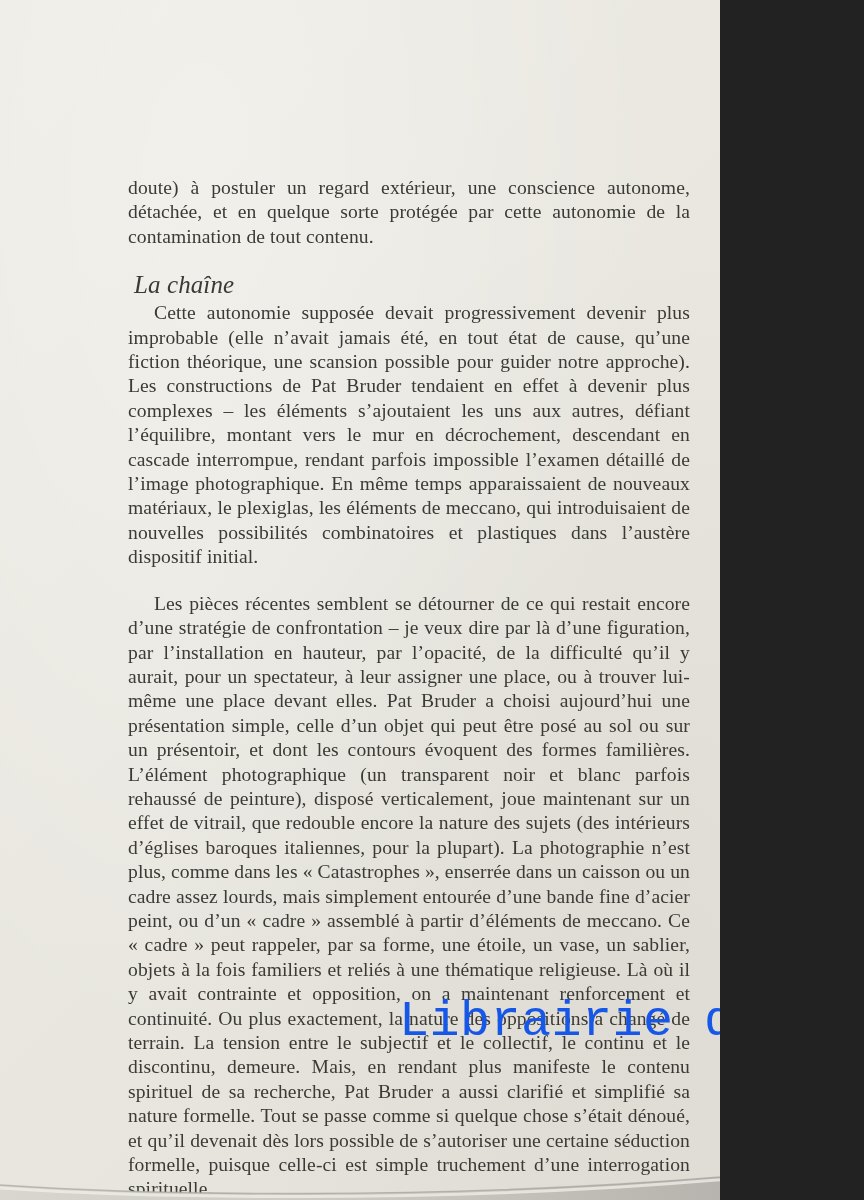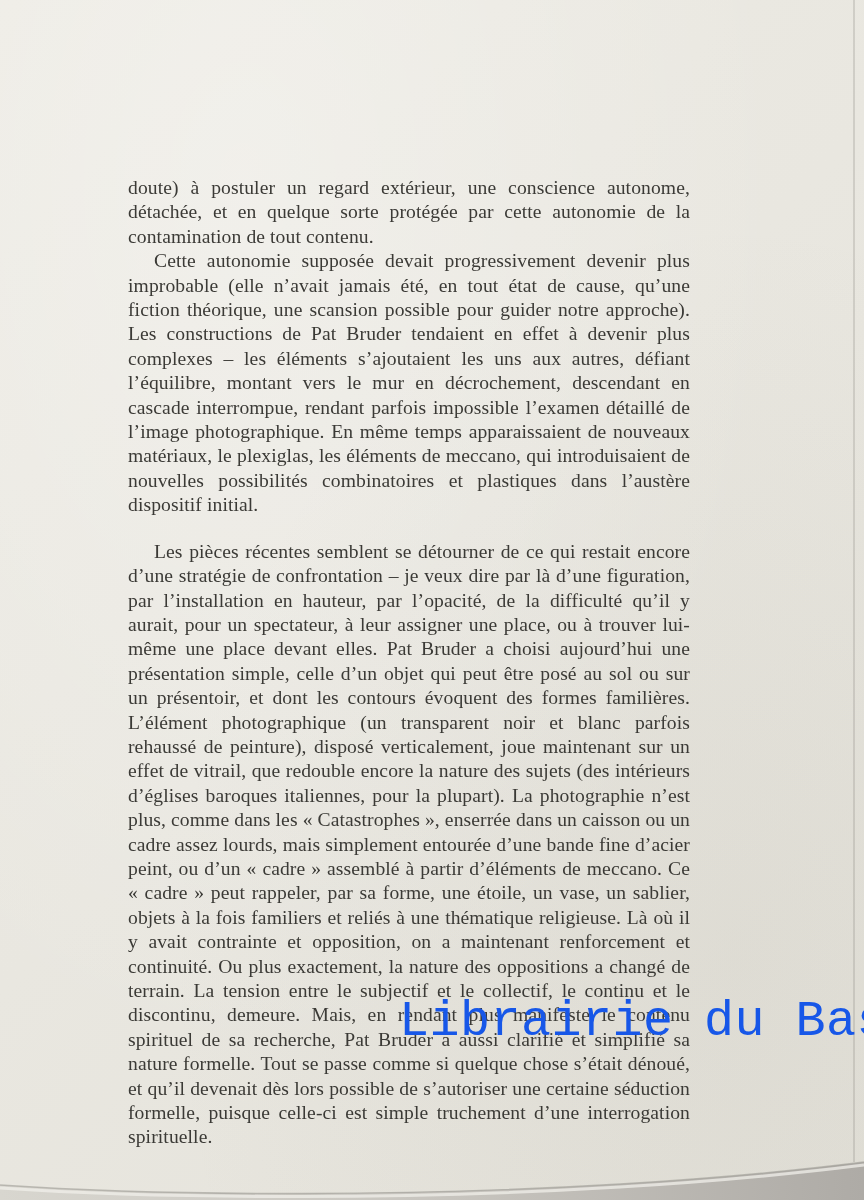--- a/index.html
+++ b/index.html
@@ -1,18 +1,18 @@
 <!DOCTYPE html>
 <html lang="fr"><head>
 <meta charset="utf-8">
 <style>
   html,body{margin:0;padding:0;background:#222;}
   .photo{
     position:relative;
-    width:864px;height:1200px;
+    width:720px;height:1200px;
     overflow:hidden;
     font-family:"Liberation Serif","DejaVu Serif",serif;
   }
   .page-surface{
     position:absolute;inset:0;
     background:
       radial-gradient(ellipse at 28% 15%, rgba(255,255,255,0.30), rgba(255,255,255,0) 62%),
       radial-gradient(ellipse at 85% 80%, rgba(120,115,100,0.07), rgba(120,115,100,0) 55%),
       linear-gradient(135deg,#edebe4 0%,#e9e7e0 48%,#e4e2da 100%);
   }
@@ -48,20 +48,21 @@
 </head>
 <body>
 
 <div class="photo">
   <div class="page-surface"></div>
 
   <div class="right-edge-line"></div>
 
   <div class="text-column" style="color: rgb(59, 58, 54);">
     <p class="intro">doute) à postuler un regard extérieur, une conscience autonome, détachée, et en quelque sorte protégée par cette autonomie de la contamination de tout contenu.</p>
+    <h2 class="section-heading">La chaîne</h2>
     <p class="para">Cette autonomie supposée devait progressivement devenir plus improbable (elle n’avait jamais été, en tout état de cause, qu’une fiction théorique, une scansion possible pour guider notre approche). Les constructions de Pat Bruder tendaient en effet à devenir plus complexes – les éléments s’ajoutaient les uns aux autres, défiant l’équilibre, montant vers le mur en décrochement, descendant en cascade interrompue, rendant parfois impossible l’examen détaillé de l’image photographique. En même temps apparaissaient de nouveaux matériaux, le plexiglas, les éléments de meccano, qui introduisaient de nouvelles possibilités combinatoires et plastiques dans l’austère dispositif initial.</p>
     <p class="para">Les pièces récentes semblent se détourner de ce qui restait encore d’une stratégie de confrontation – je veux dire par là d’une figuration, par l’installation en hauteur, par l’opacité, de la difficulté qu’il y aurait, pour un spectateur, à leur assigner une place, ou à trouver lui-même une place devant elles. Pat Bruder a choisi aujourd’hui une présentation simple, celle d’un objet qui peut être posé au sol ou sur un présentoir, et dont les contours évoquent des formes familières. L’élément photographique (un transparent noir et blanc parfois rehaussé de peinture), disposé verticalement, joue maintenant sur un effet de vitrail, que redouble encore la nature des sujets (des intérieurs d’églises baroques italiennes, pour la plupart). La photographie n’est plus, comme dans les « Catastrophes », enserrée dans un caisson ou un cadre assez lourds, mais simplement entourée d’une bande fine d’acier peint, ou d’un « cadre » assemblé à partir d’éléments de meccano. Ce « cadre » peut rappeler, par sa forme, une étoile, un vase, un sablier, objets à la fois familiers et reliés à une thématique religieuse. Là où il y avait contrainte et opposition, on a maintenant renforcement et continuité. Ou plus exactement, la nature des oppositions a changé de terrain. La tension entre le subjectif et le collectif, le continu et le discontinu, demeure. Mais, en rendant plus manifeste le contenu spirituel de sa recherche, Pat Bruder a aussi clarifié et simplifié sa nature formelle. Tout se passe comme si quelque chose s’était dénoué, et qu’il devenait dès lors possible de s’autoriser une certaine séduction formelle, puisque celle-ci est simple truchement d’une interrogation spirituelle.</p>
   </div>
 
   <div class="watermark" style="color: rgb(23, 87, 232);">Librairie du Bassin</div>
 
   <svg class="bottom-edge" viewBox="0 0 864 60" preserveAspectRatio="none" aria-hidden="true">
     <defs>
       <linearGradient id="edgeGrad" x1="0" y1="0" x2="1" y2="0">
         <stop offset="0" stop-color="#d8d6cf"></stop>

